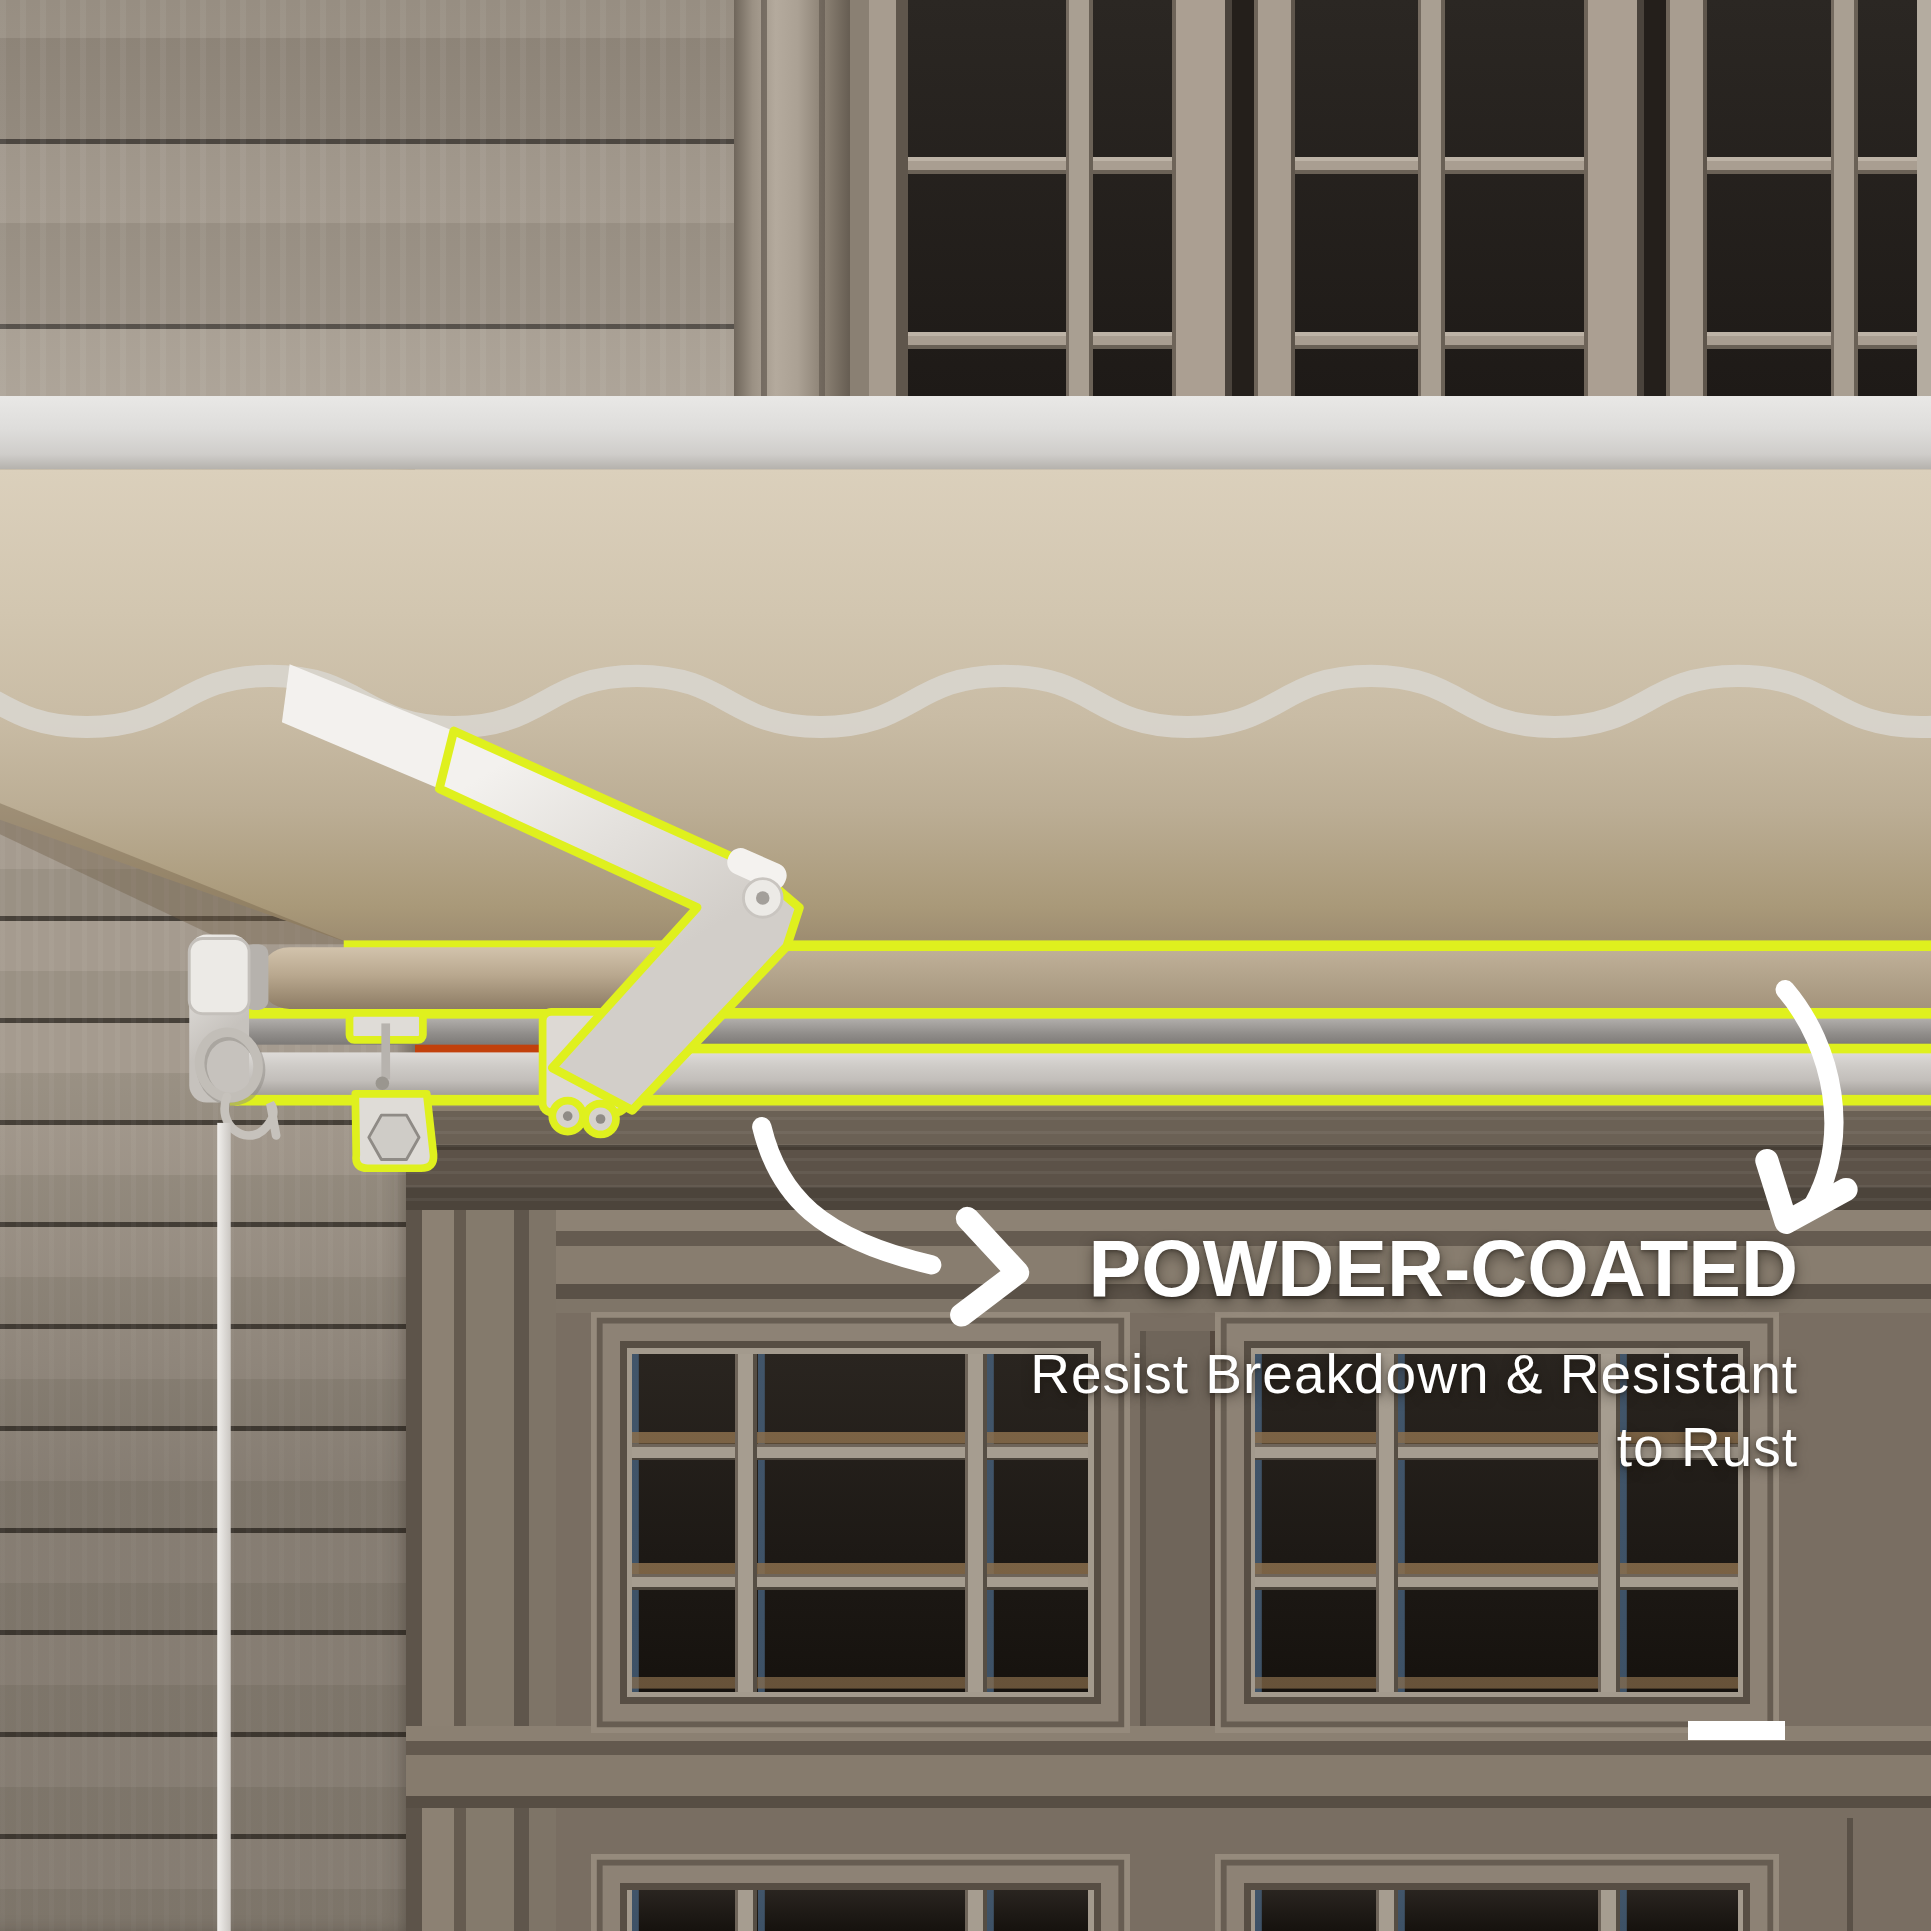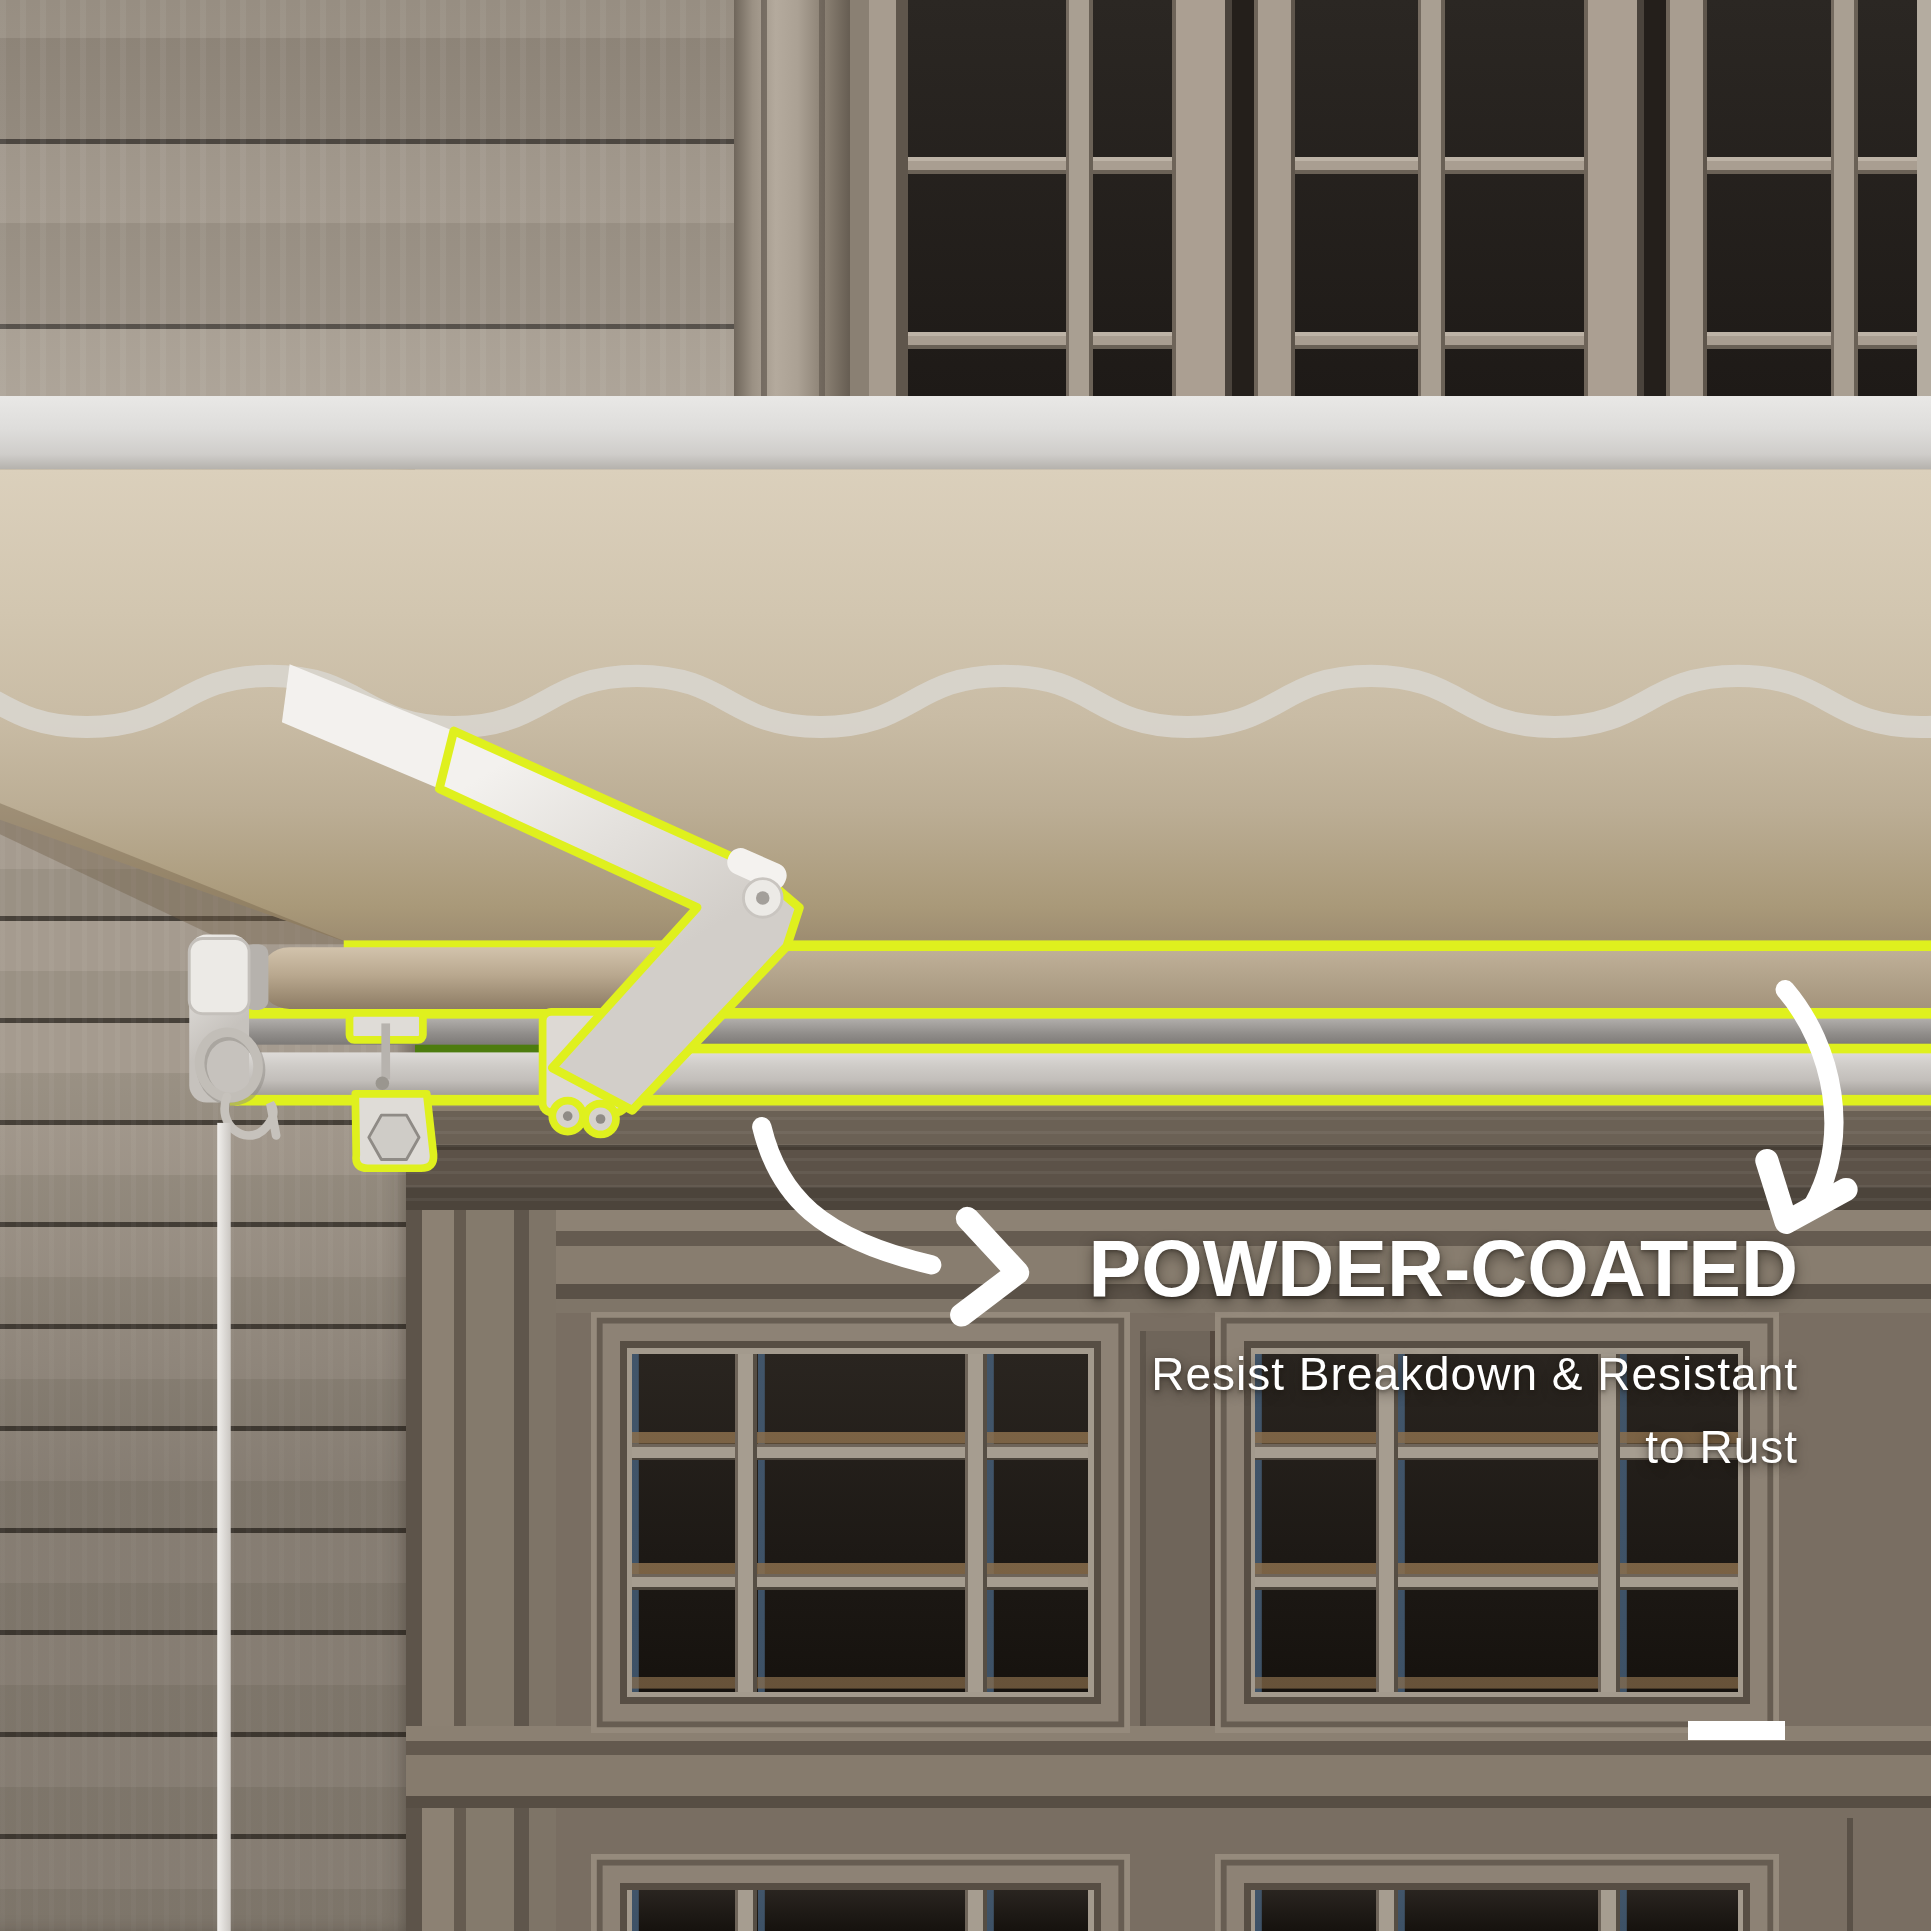--- a/index.html
+++ b/index.html
@@ -1,16 +1,16 @@
 <!DOCTYPE html>
 <html style="--accent-yellow: #dff01e; --text-white: #ffffff; --awning-fabric: #cdc0aa; --valance-stripe: #d7d3cb; --frame-silver: #c8c4c0; --torsion-rod-gray: #908d8a; --wood-siding: #a49a8e; --garage-taupe: #796e62; --window-glass-dark: #1d1915; --trim-white: #dedddb;"><head>
 <meta charset="utf-8">
 <style>
   html,body{margin:0;padding:0;background:#111;}
-  .stage{position:relative;width:1931px;height:1931px;overflow:hidden;background:#4d7c0f;
+  .stage{position:relative;width:1931px;height:1931px;overflow:hidden;background:#c2410c;
          font-family:"Liberation Sans",sans-serif;}
   .abs{position:absolute;}
 
   
   .wood-top{left:0;top:0;width:734px;height:396px;
     background:
       repeating-linear-gradient(90deg, rgba(255,255,255,.05) 0 5.8px, rgba(0,0,0,0) 5.8px 20px),
       linear-gradient(180deg, rgba(0,0,0,.08), rgba(255,255,255,.10)),
       repeating-linear-gradient(180deg, #a49a8d 0 79px, #978d80 79px 180px, #49433c 180px 185px);
     background-position:0 0,0 0,0 -41px;}
@@ -93,21 +93,21 @@
       linear-gradient(90deg,rgba(71,97,124,.8) 0 100%) 365px 0/6.8px 100% no-repeat,
       linear-gradient(180deg,#2a2520 0%,#1d1915 60%,#16120e 100%);}
 
   
   .overlay-svg{left:0;top:0;width:1931px;height:1931px;z-index:30;}
 
   
   .caption{right:133px;top:1224px;z-index:40;text-align:right;color:var(--text-white,#fff);}
   .caption .title{font-size:79px;line-height:89px;font-weight:800;letter-spacing:0;
     text-shadow:0 4.8px 13.5px rgba(30,25,18,.55),0 1.9px 3.9px rgba(30,25,18,.45);}
-  .caption .sub{margin-top:25px;font-size:46px;line-height:73px;font-weight:400;letter-spacing:1px;
+  .caption .sub{margin-top:25px;font-size:55px;line-height:73px;font-weight:400;letter-spacing:1px;
     text-shadow:0 3.9px 11.6px rgba(30,25,18,.6),0 1.9px 3.9px rgba(30,25,18,.4);margin-left:23px;}
   .dash{left:1688px;top:1721px;width:97px;height:19.3px;background:var(--text-white,#fff);z-index:40;}
 </style>
 </head>
 <body>
 
 <div class="stage">
 
   <div class="abs wood-top"></div>
   <div class="abs pillar"></div>

